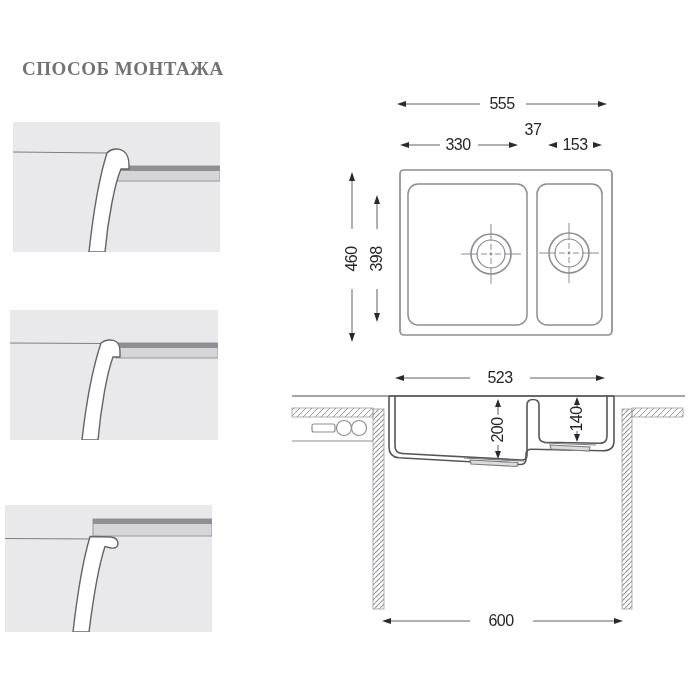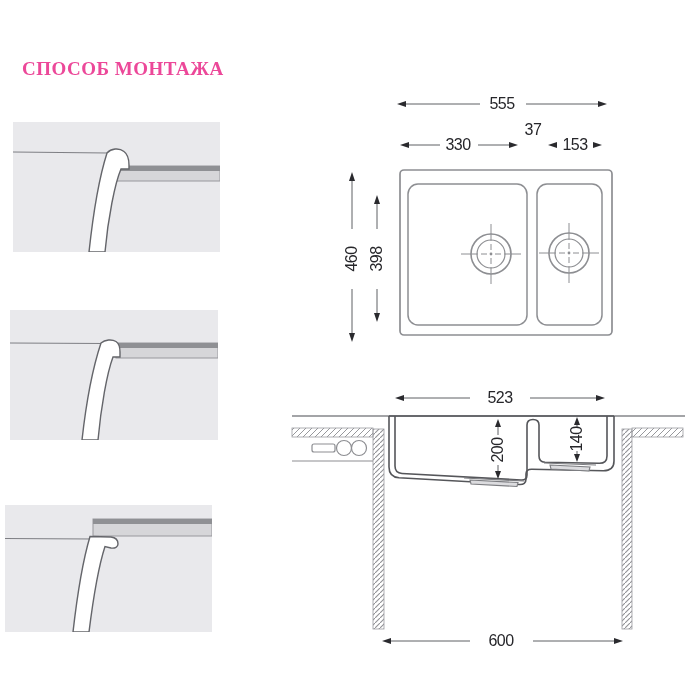--- a/index.html
+++ b/index.html
@@ -1,21 +1,21 @@
 <!DOCTYPE html>
 <html><head>
 <meta charset="utf-8">
 <style>
   html,body{margin:0;padding:0;background:#ffffff;}
   .canvas{position:relative;width:700px;height:700px;background:#ffffff;overflow:hidden;
           font-family:"Liberation Sans",sans-serif;}
   .title{position:absolute;left:22px;top:58px;font-family:"Liberation Serif","DejaVu Serif",serif;
-         font-weight:bold;font-size:19px;letter-spacing:.5px;color:#ec4899;white-space:nowrap;}
+         font-weight:bold;font-size:19px;letter-spacing:.5px;color:#737373;white-space:nowrap;}
   .panel{position:absolute;}
-  .sectionview{position:absolute;left:285px;top:383px;text-align:center;}
+  .sectionview{position:absolute;left:285px;top:363px;text-align:center;}
   .topview{position:absolute;left:330px;top:77px;}
   svg{display:block;}
   .dimtxt{font-family:"Liberation Sans",sans-serif;font-size:16px;fill:#26262a;letter-spacing:-.5px;}
   .dimline{stroke:#5f6064;stroke-width:1;fill:none;}
   .arrow{fill:#2a2a2e;stroke:none;}
   .thin{stroke:#85868a;stroke-width:1.3;fill:none;}
   .sink{stroke:#55565a;stroke-width:1.6;fill:none;}
   .band{fill:#ffffff;stroke:#64656a;stroke-width:1.4;}
   .rim{stroke:#7e7f84;stroke-width:1.1;fill:none;}
 </style>

